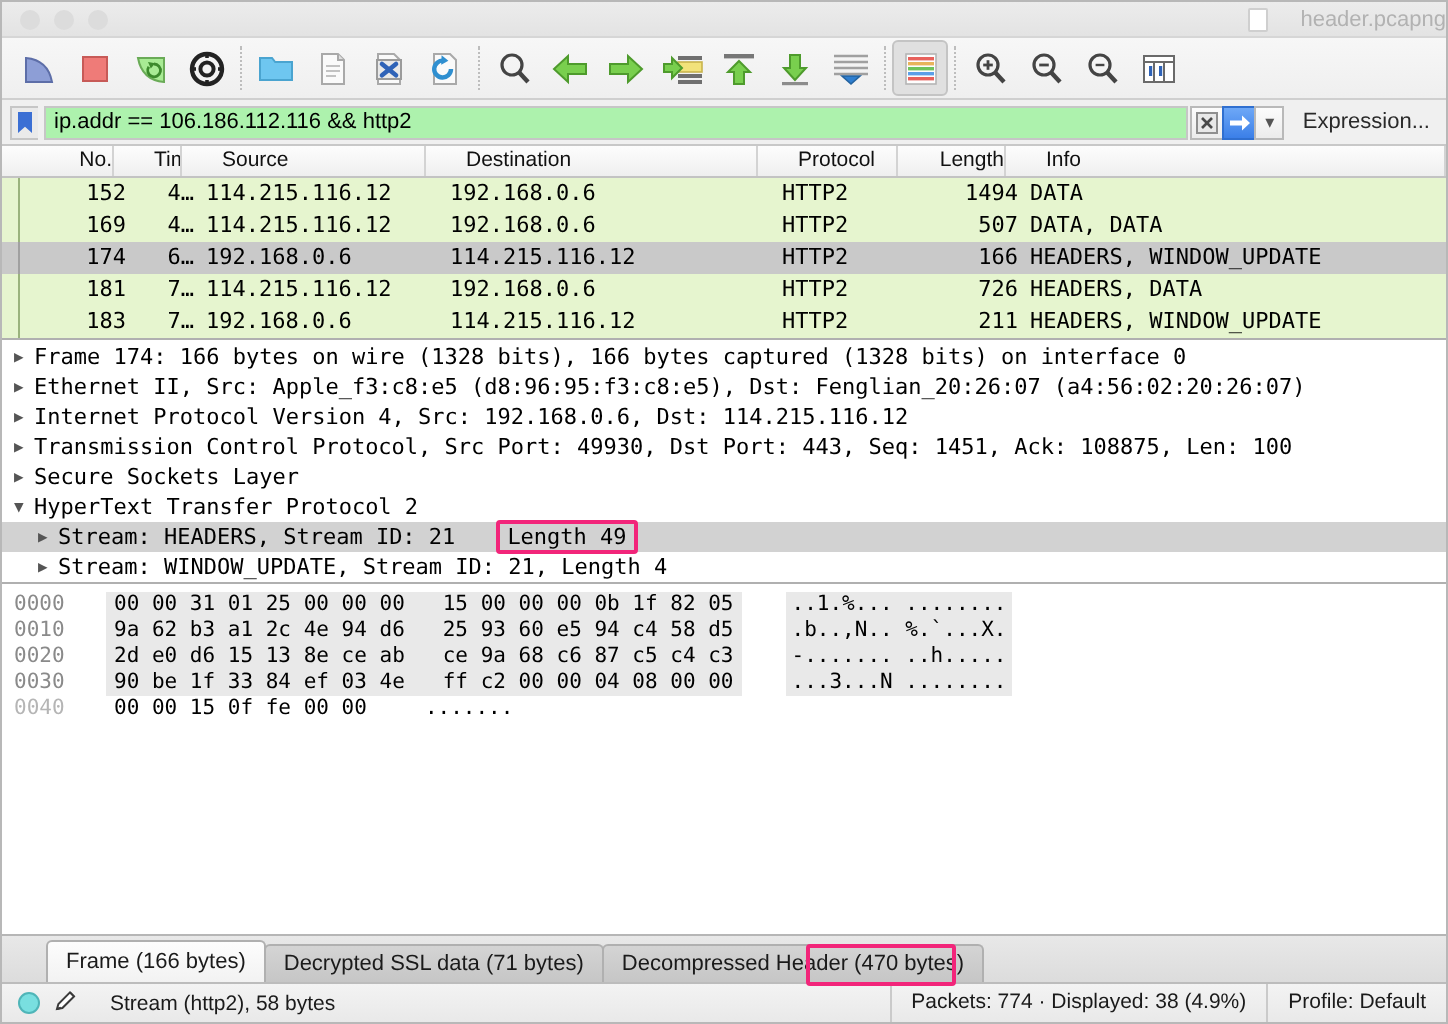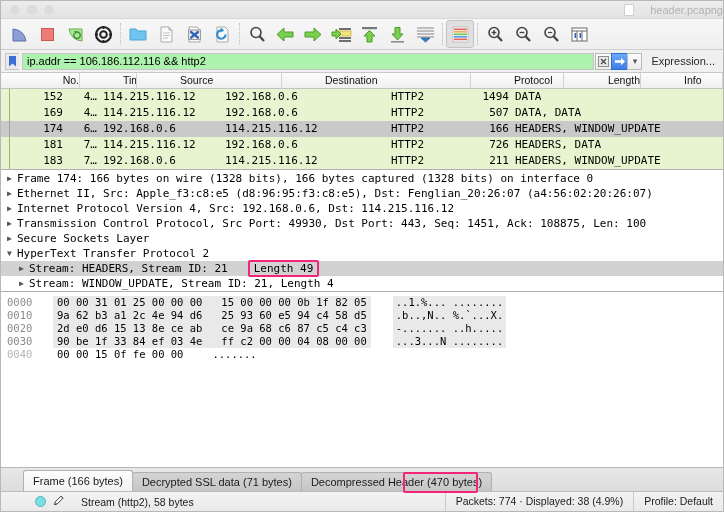--- a/index.html
+++ b/index.html
@@ -183,21 +183,20 @@
     align-items: center;
   }
   .plist-header .hc {
     border-right: 1px solid #d3d3d3;
     height: 15px;
     line-height: 15px;
     padding-left: 20px;
     box-sizing: border-box;
     overflow: hidden;
     white-space: nowrap;
-    margin-left: 23px;
   }
   .prow {
     display: flex;
     height: 16px;
     align-items: center;
     font-size: 11px;
     font-family: "DejaVu Sans Mono", monospace;
     background: #e6f5cf;
     color: #000;
   }
@@ -345,21 +344,20 @@
   
   .statusbar {
     height: 19px;
     background: linear-gradient(#f3f3f3, #e9e9e9);
     border-top: 1px solid #bcbcbc;
     display: flex;
     align-items: center;
     font-size: 10.5px;
     color: #1a1a1a;
     flex: 0 0 auto;
-    padding-left: 26px;
   }
   .sb-icons {
     display: flex;
     align-items: center;
     gap: 6px;
     padding: 0 8px;
   }
   .circ {
     width: 11px; height: 11px;
     border-radius: 50%;

